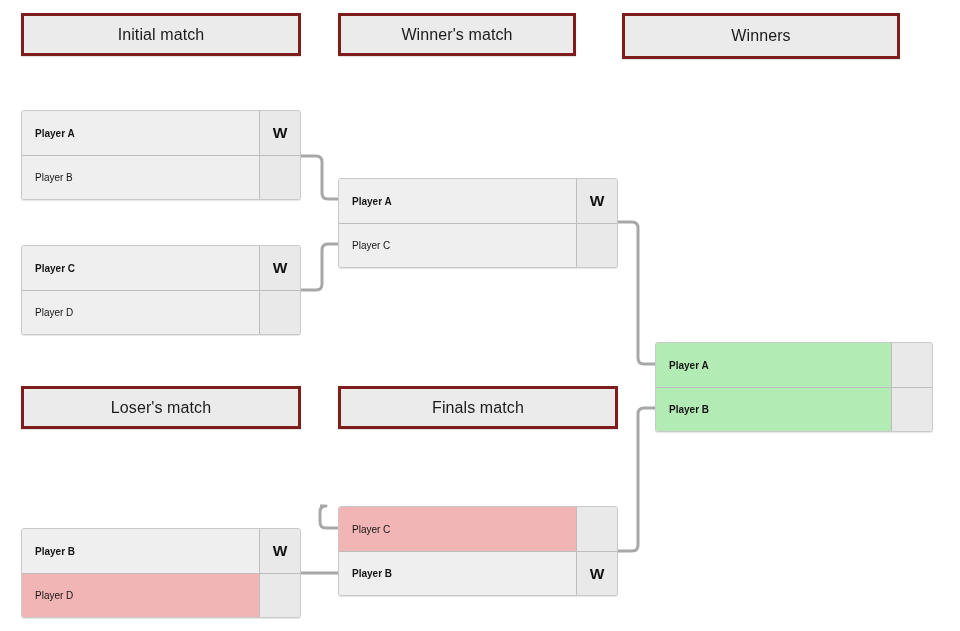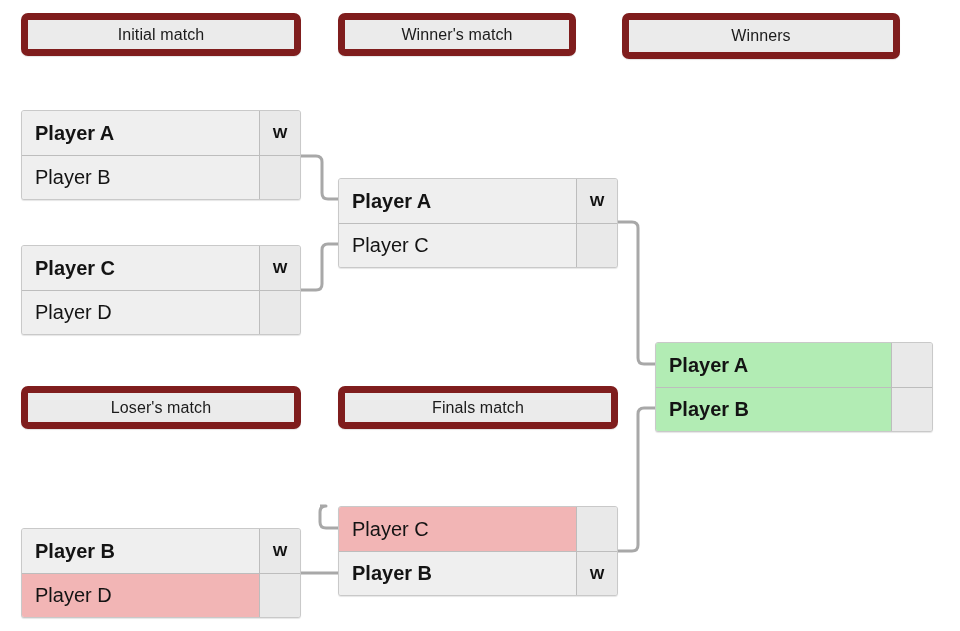--- a/index.html
+++ b/index.html
@@ -33,22 +33,22 @@
     z-index: 1;
     pointer-events: none;
   }
 
   
   .stage-header {
     position: absolute;
     z-index: 2;
     box-sizing: border-box;
     background: #ebebeb;
-    border: 7px solid #7f1d1d;
-    border-radius: 7px;
+    border: 3px solid #7f1d1d;
+    border-radius: 0;
     box-shadow: 0 1px 1px rgba(0,0,0,0.10);
     display: flex;
     align-items: center;
     justify-content: center;
     font-size: 16px;
     color: #1b1b1b;
     line-height: 1;
     letter-spacing: 0.1px;
   }
 
@@ -71,21 +71,21 @@
   }
   .match-row + .match-row {
     border-top: 1px solid #bdbdbd;
   }
   .slot-name {
     flex: 1 1 auto;
     display: flex;
     align-items: center;
     padding-left: 13px;
     box-sizing: border-box;
-    font-size: 20px;
+    font-size: 10px;
     color: #141414;
     background: #efefef;
     border-right: 1px solid #bdbdbd;
     white-space: nowrap;
   }
   .slot-mark {
     flex: 0 0 40px;
     width: 40px;
     display: flex;
     align-items: center;

